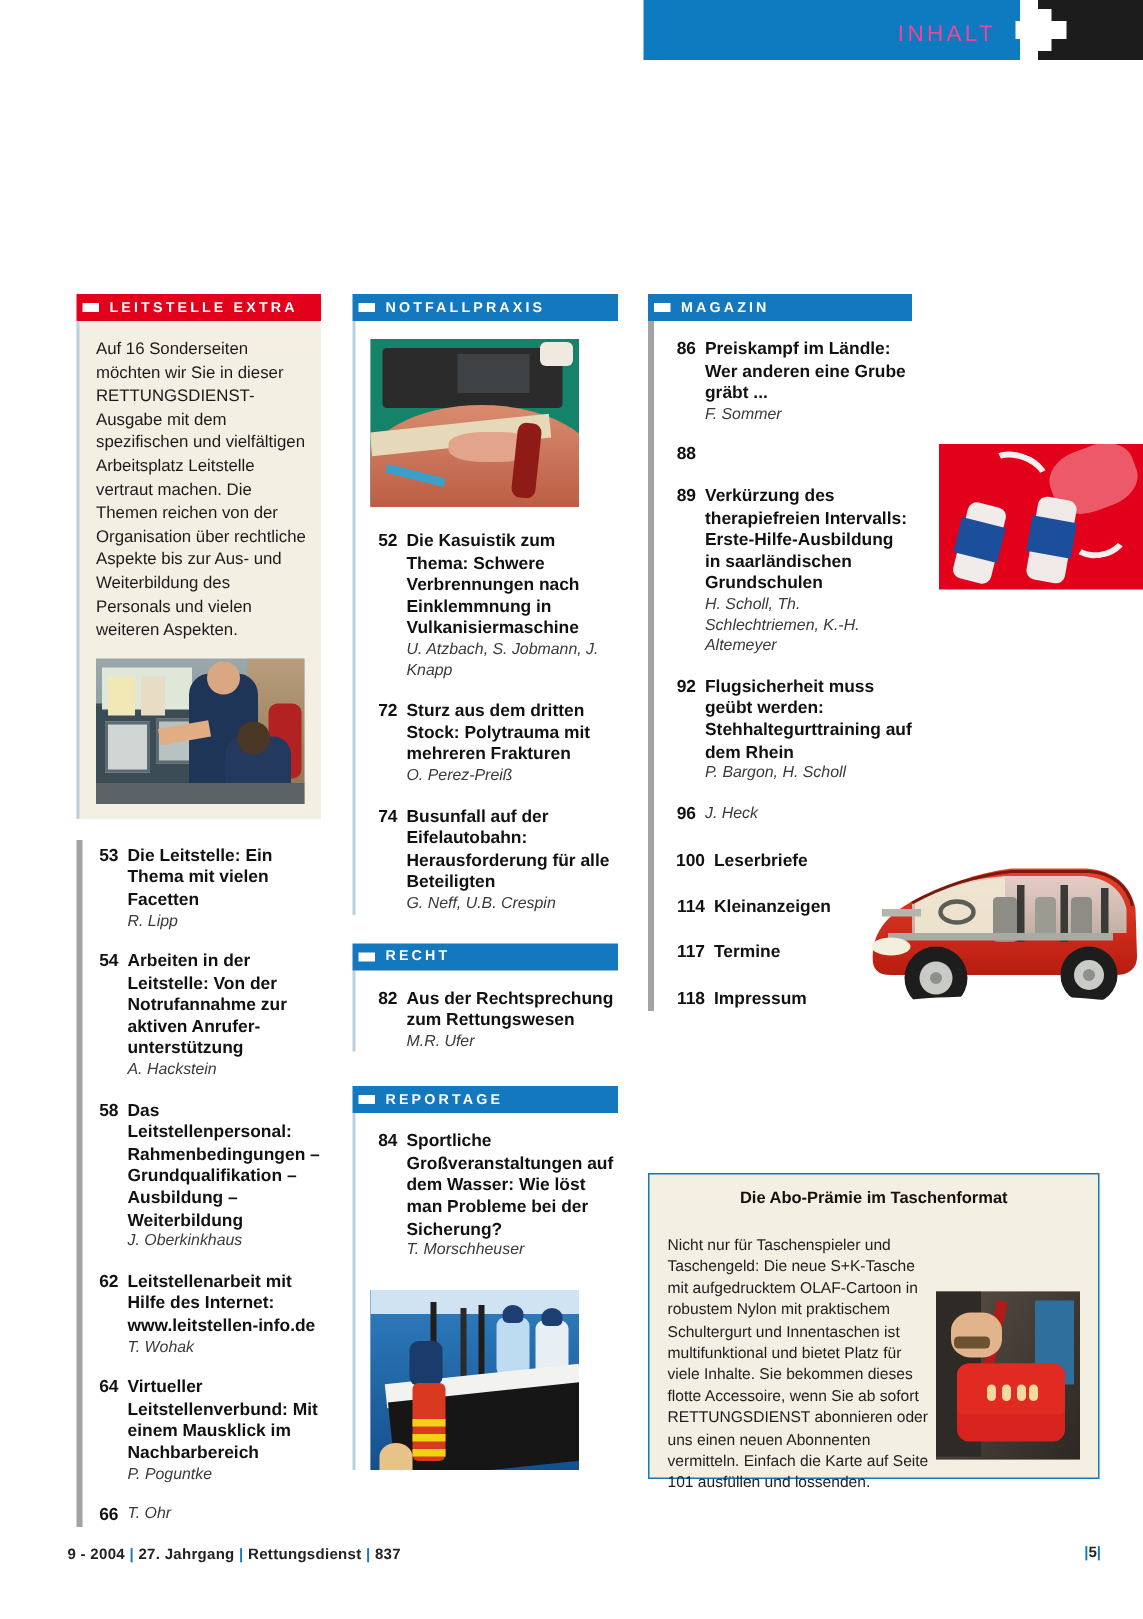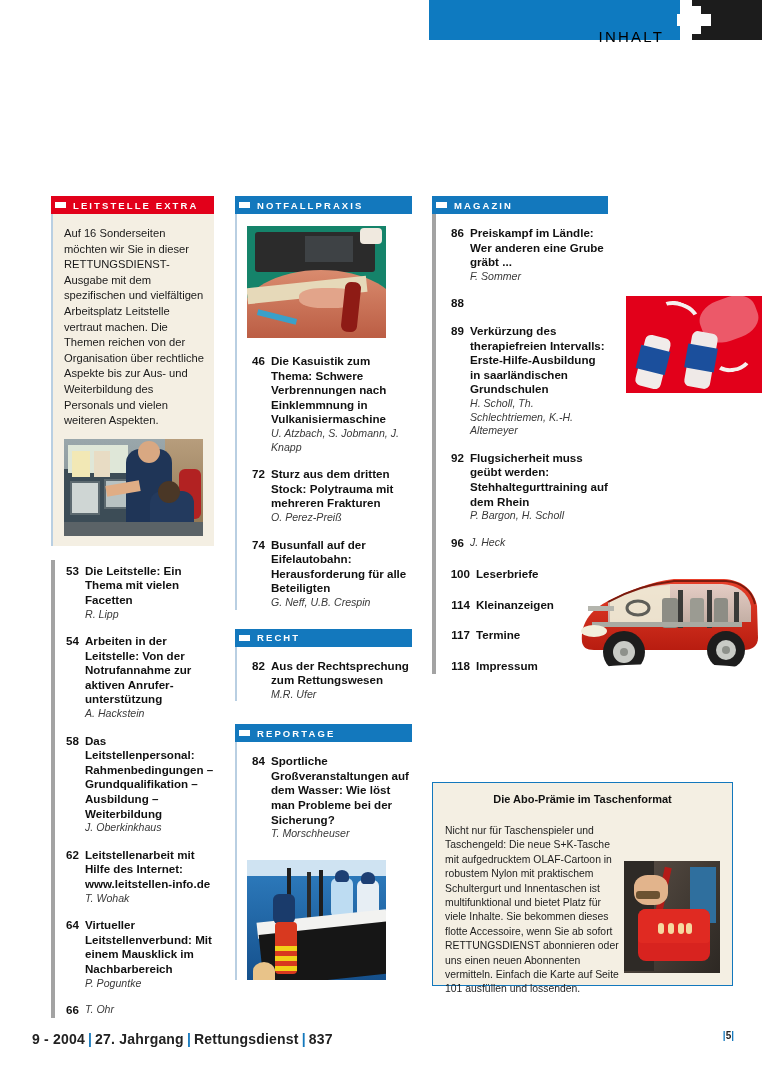--- a/index.html
+++ b/index.html
@@ -9,24 +9,24 @@
     font-family: "Liberation Sans", sans-serif;
     overflow: hidden;
   }
   .page { position: relative; width: 762px; height: 1079px; background: #fff; }
 
   
   .topbar { position: absolute; top: 0; left: 429px; width: 333px; height: 40px; }
   .topbar .blue { position: absolute; left: 0; top: 0; width: 251px; height: 40px; background: #0e7ac0; }
   .topbar .blackblock { position: absolute; left: 263px; top: 0; width: 70px; height: 40px; background: #1c1c1c; }
   .topbar .inhalt {
-    position: absolute; left: 0; top: 16px; width: 251px; height: 40px;
+    position: absolute; left: 0; top: 2px; width: 251px; height: 40px;
     display: flex; align-items: center; justify-content: flex-end;
     padding-right: 16px;
-    color: #000000; font-size: 15px; letter-spacing: 2.2px; font-weight: 400;
+    color: #ec4899; font-size: 15px; letter-spacing: 2.2px; font-weight: 400;
   }
   .topbar .crossv { position: absolute; left: 258px; top: 6px; width: 14px; height: 28px; background: #fff; }
   .topbar .crossh { position: absolute; left: 248px; top: 14px; width: 34px; height: 12px; background: #fff; }
 
   
   .col { position: absolute; top: 196px; }
   .col-1 { left: 51px; width: 163px; }
   .col-2 { left: 235px; width: 177px; }
   .col-3 { left: 432px; width: 176px; }
 
@@ -161,22 +161,22 @@
   .abo-photo .watch { position:absolute; left:12px; top:30px; width:24px; height:8px; background:#6b5231; border-radius:3px;}
   .abo-photo .coat { position:absolute; left:0; top:0; width:30px; height:110px; background:#2e2a26;}
   .abo-photo .bag { position:absolute; left:14px; top:48px; width:72px; height:52px; background:#d8231f; border-radius:8px;}
   .abo-photo .bagflap { position:absolute; left:14px; top:48px; width:72px; height:34px; background:#e02a22; border-radius:8px 8px 4px 4px;}
   .abo-photo .strap { position:absolute; left:36px; top:6px; width:7px; height:46px; background:#b31b18; transform:rotate(12deg);}
   .abo-photo .cartoon { position:absolute; left:34px; top:62px; width:34px; height:12px;}
   .abo-photo .cartoon i { position:absolute; width:6px; height:11px; background:#f5d9a0; border-radius:3px; display:block;}
 
   
   .footer {
-    position:absolute; left:32px; top:1031px;
-    font-size:14px; font-weight:bold; color:#222; letter-spacing:.2px;
+    position:absolute; left:45px; top:1031px;
+    font-size:10px; font-weight:bold; color:#222; letter-spacing:.2px;
   }
   .footer .sep { color:#1378bd; padding:0 3px; }
   .pagenum {
     position:absolute; right:28px; top:1030px;
     font-size:10px; font-weight:bold; color:#222;
   }
   .pagenum .bar { color:#1378bd; }
 </style>
 </head>
 <body>
@@ -280,21 +280,21 @@
         <div class="body"></div>
           <div class="drape"></div>
         <div class="wound"></div>
           <div class="blood"></div>
           <div class="tube"></div>
       </div>
 
       <div style="height:16px"></div>
 
       <div class="entry">
-        <div class="pg">46</div>
+        <div class="pg">52</div>
         <div class="body">
           <div class="ttl">Die Kasuistik zum Thema: Schwere Verbrennungen nach Einklemmnung in Vulkanisiermaschine</div>
           <div class="aut">U. Atzbach, S. Jobmann, J. Knapp</div>
         </div>
       </div>
 
       <div class="entry">
         <div class="pg">72</div>
         <div class="body">
           <div class="ttl">Sturz aus dem dritten Stock: Polytrauma mit mehreren Frakturen</div>

